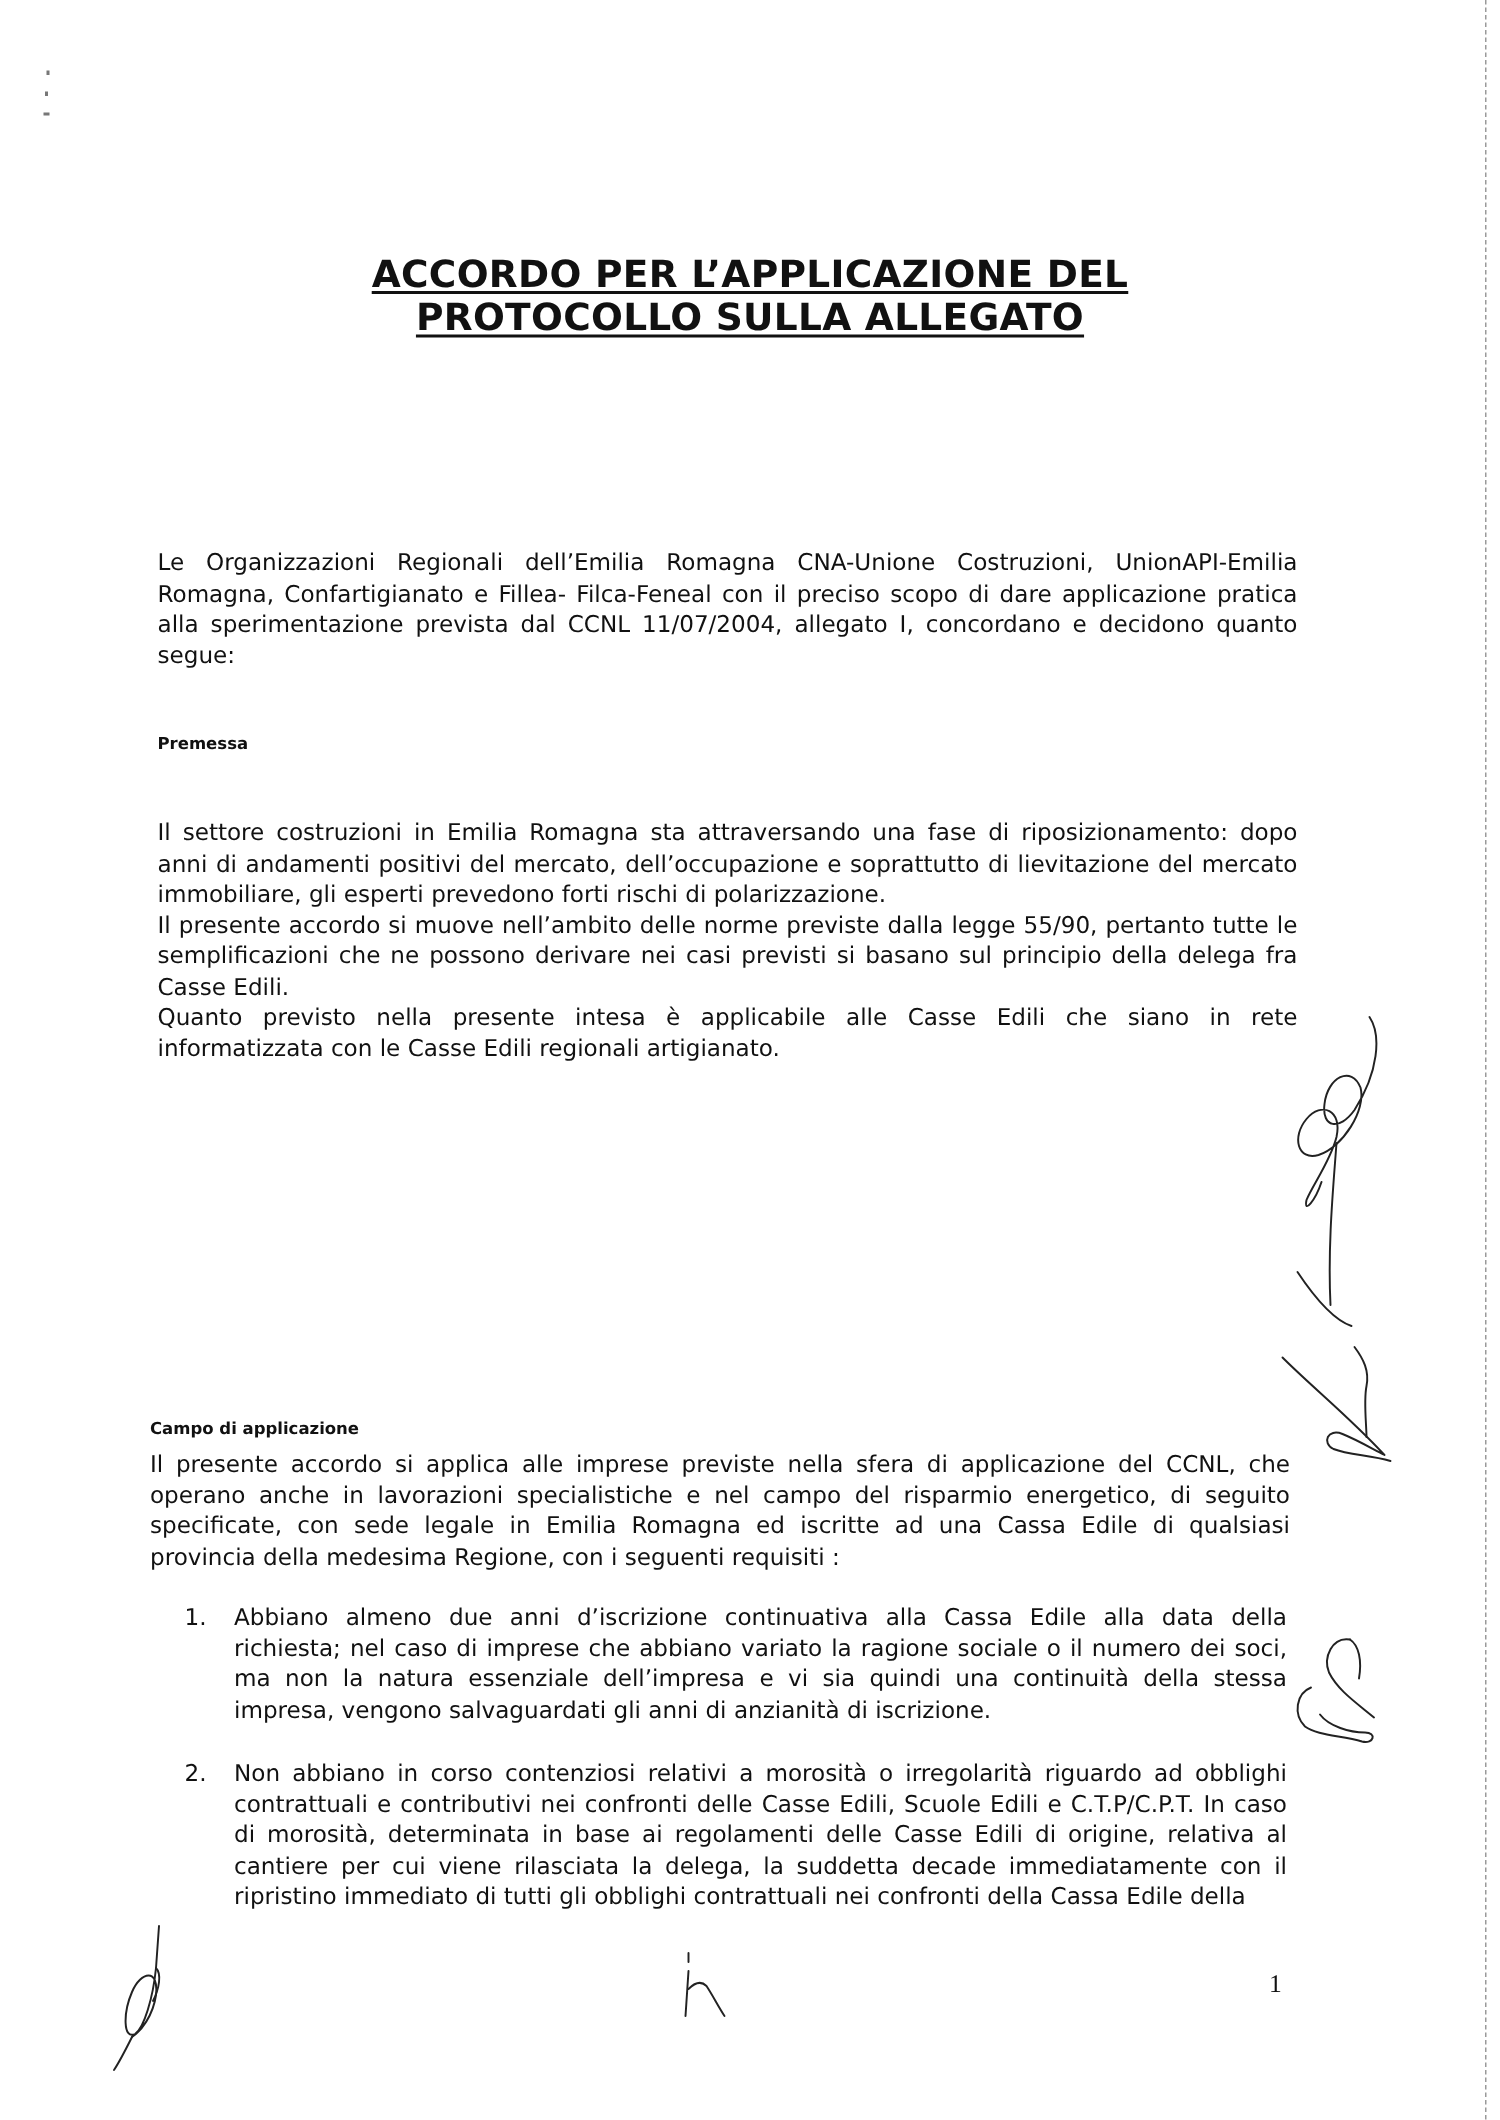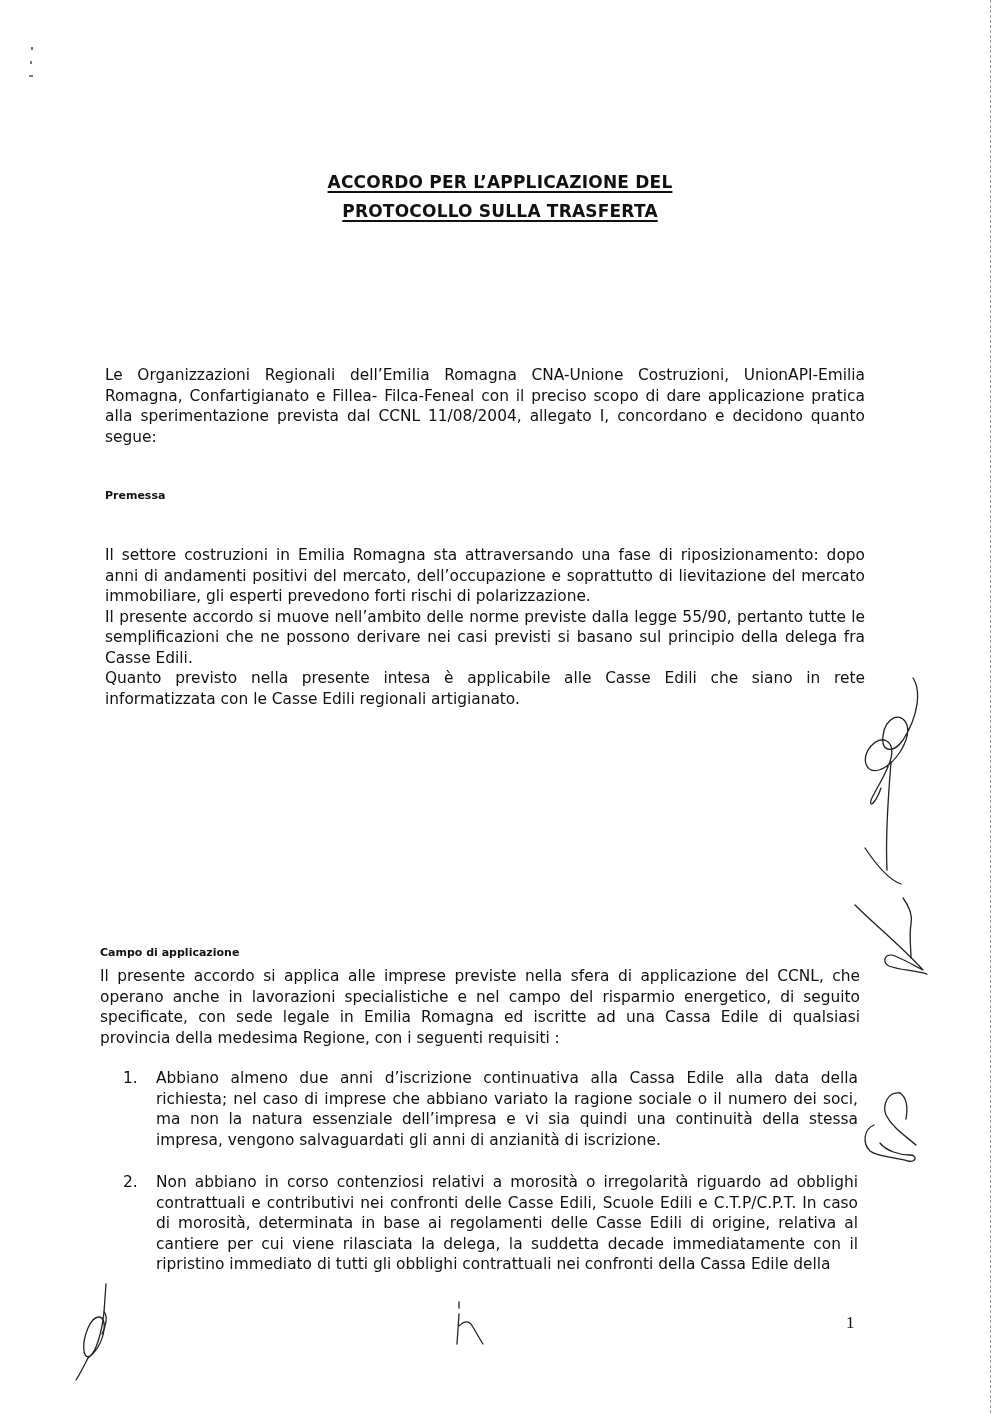--- a/index.html
+++ b/index.html
@@ -2,21 +2,21 @@
 <html><head>
 <meta charset="utf-8">
 <style>
   html, body { margin: 0; padding: 0; background: #ffffff; }
   body { width: 1000px; height: 1413px; position: relative; overflow: hidden; color: #111; font-family: "DejaVu Sans", sans-serif; }
   .page { position: absolute; left: 0; top: 0; width: 1000px; height: 1413px; background: #fff; }
   .edge-line { position: absolute; left: 990px; top: 0; width: 0; height: 1413px; border-left: 1px dashed #9a9a9a; }
   .specks { position: absolute; left: 28px; top: 45px; width: 20px; height: 40px; }
   .specks span { position: absolute; width: 2px; height: 3px; background: #777; }
 
-  .title { position: absolute; left: 200px; top: 168px; width: 600px; text-align: center; font-weight: bold; font-size: 17px; line-height: 29px; letter-spacing: 0.2px; }
+  .title { position: absolute; left: 200px; top: 168px; width: 600px; text-align: center; font-weight: bold; font-size: 25px; line-height: 29px; letter-spacing: 0.2px; }
   .title div { text-decoration: underline; text-decoration-thickness: 2px; text-underline-offset: 3px; }
 
   .para { position: absolute; left: 105px; width: 760px; font-size: 15.4px; line-height: 20.5px; text-align: justify; font-family: "DejaVu Sans", sans-serif; }
   .para p { margin: 0; }
   .heading { position: absolute; font-weight: bold; font-size: 11px; font-family: "DejaVu Sans", sans-serif; }
 
   .list { position: absolute; left: 120px; width: 738px; font-size: 15.4px; line-height: 20.5px; }
   .li { position: relative; padding-left: 36px; text-align: justify; margin: 0; }
   .li .num { position: absolute; left: 3px; top: 0; }
 
@@ -32,25 +32,25 @@
 
   <div class="edge-line"></div>
   <div class="specks">
     <span style="left:3px;top:2px;"></span>
     <span style="left:2px;top:16px;"></span>
     <span style="left:1px;top:30px;width:4px;height:2px;"></span>
   </div>
 
   <div class="title">
     <div>ACCORDO PER L’APPLICAZIONE DEL</div>
-    <div>PROTOCOLLO SULLA TRASFERTA</div>
+    <div>PROTOCOLLO SULLA ALLEGATO</div>
   </div>
 
   <div class="para" style="top:365px;">
-    <p>Le Organizzazioni Regionali dell’Emilia Romagna CNA-Unione Costruzioni, UnionAPI-Emilia Romagna, Confartigianato e Fillea- Filca-Feneal con il preciso scopo di dare applicazione pratica alla sperimentazione prevista dal CCNL 11/08/2004, allegato I, concordano e decidono quanto segue:</p>
+    <p>Le Organizzazioni Regionali dell’Emilia Romagna CNA-Unione Costruzioni, UnionAPI-Emilia Romagna, Confartigianato e Fillea- Filca-Feneal con il preciso scopo di dare applicazione pratica alla sperimentazione prevista dal CCNL 11/07/2004, allegato I, concordano e decidono quanto segue:</p>
   </div>
 
   <div class="heading" style="left:105px; top:489px;">Premessa</div>
 
   <div class="para" style="top:545px;">
     <p>Il settore costruzioni in Emilia Romagna sta attraversando una fase di riposizionamento: dopo anni di andamenti positivi del mercato, dell’occupazione e soprattutto di lievitazione del mercato immobiliare, gli esperti prevedono forti rischi di polarizzazione.</p>
     <p>Il presente accordo si muove nell’ambito delle norme previste dalla legge 55/90, pertanto tutte le semplificazioni che ne possono derivare nei casi previsti si basano sul principio della delega fra Casse Edili.</p>
     <p>Quanto previsto nella presente intesa è applicabile alle Casse Edili che siano in rete informatizzata con le Casse Edili regionali artigianato.</p>
   </div>
 

